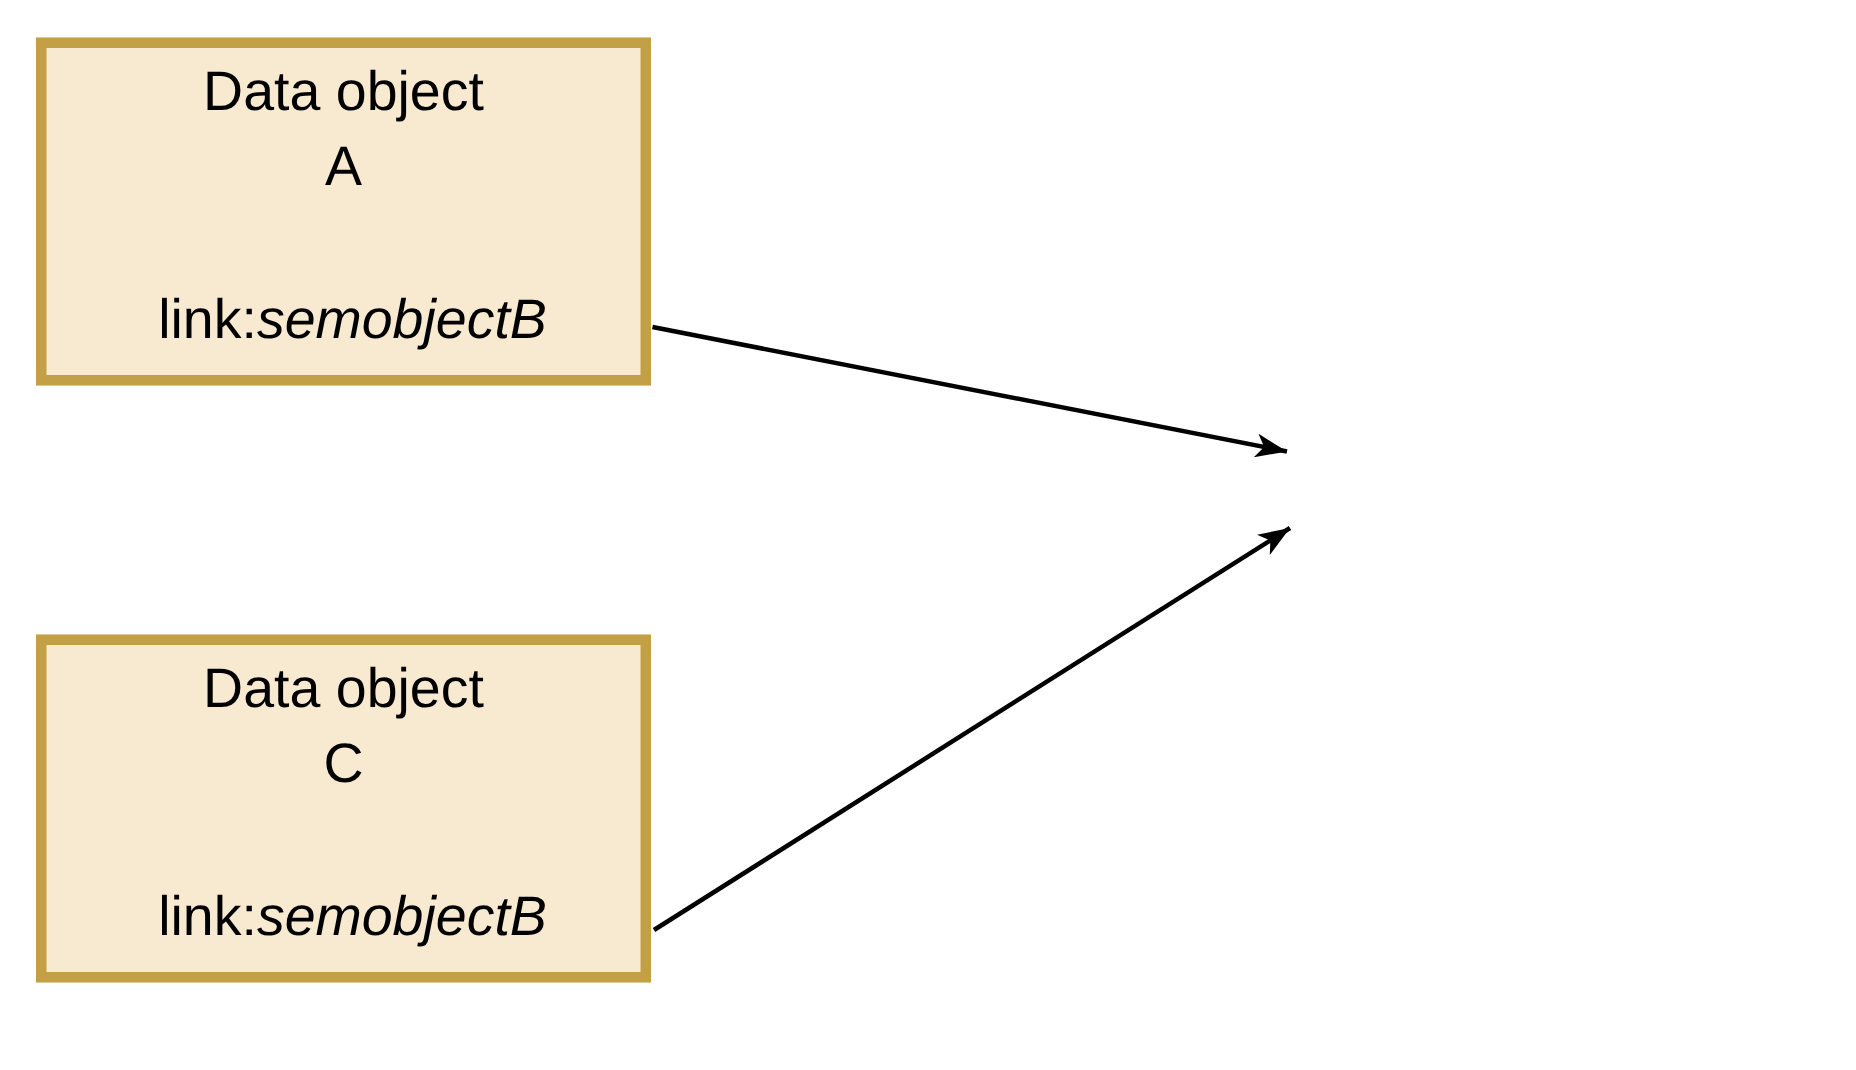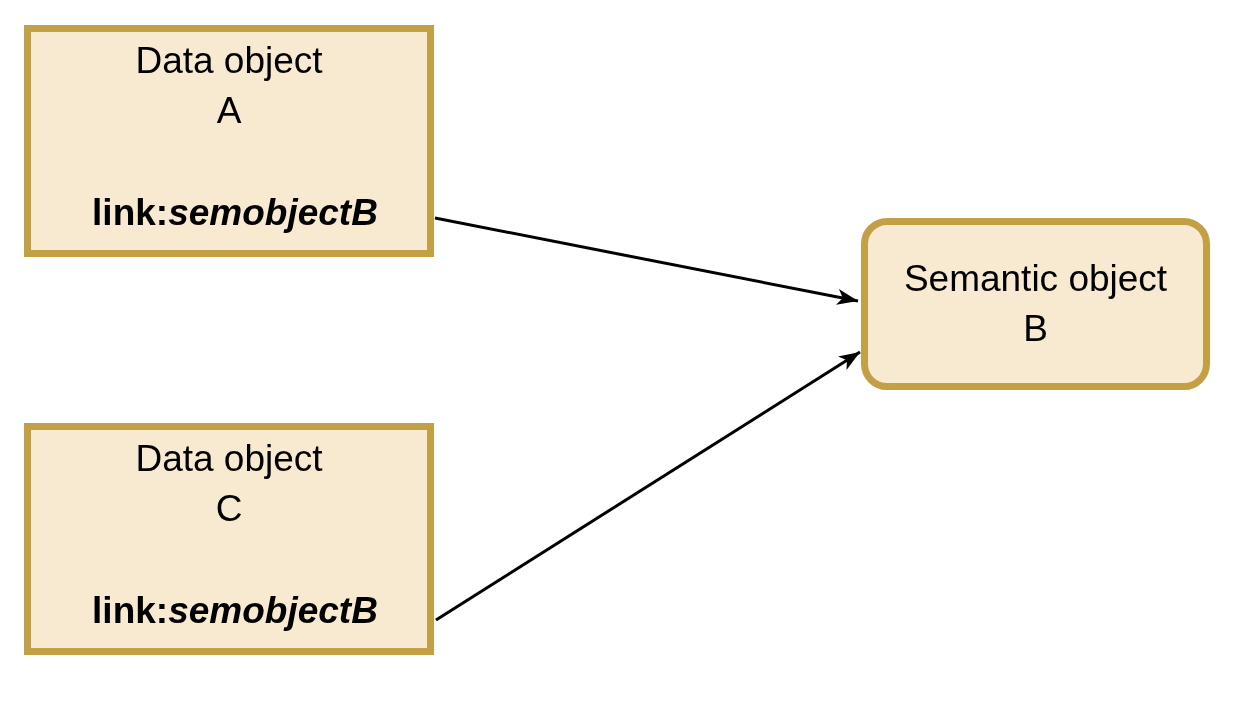--- a/index.html
+++ b/index.html
@@ -46,21 +46,21 @@
   .rounded .node-title {
     padding-top: 0;
   }
   .link-label {
     position: absolute;
     left: 12px;
     right: 0;
     bottom: 12px;
     font-size: 37px;
     line-height: 50px;
-    font-weight: 700;
+    font-weight: 400;
   }
   .link-target {
     font-style: italic;
   }
 </style>
 </head>
 <body style="background: rgb(255, 255, 255);">
 
 <div class="canvas">
 
@@ -87,20 +87,14 @@
   <div class="node rect" style="left: 24px; top: 423px; width: 410px; height: 232px; background: rgb(248, 233, 209); border-color: rgb(195, 160, 70); color: rgb(0, 0, 0);">
     <div class="node-title">
       <div>Data object</div>
       <div>C</div>
     </div>
     <div class="link-label">
       <span class="link-prefix">link:</span><span class="link-target">semobjectB</span>
     </div>
   </div>
 
-  <div class="node rounded" style="left: 861px; top: 218px; width: 349px; height: 172px; background: rgb(248, 233, 209); border-color: rgb(195, 160, 70); color: rgb(0, 0, 0);">
-    <div class="node-title">
-      <div>Semantic object</div>
-      <div>B</div>
-    </div>
-  </div>
 
 </div>
 
 </body></html>

